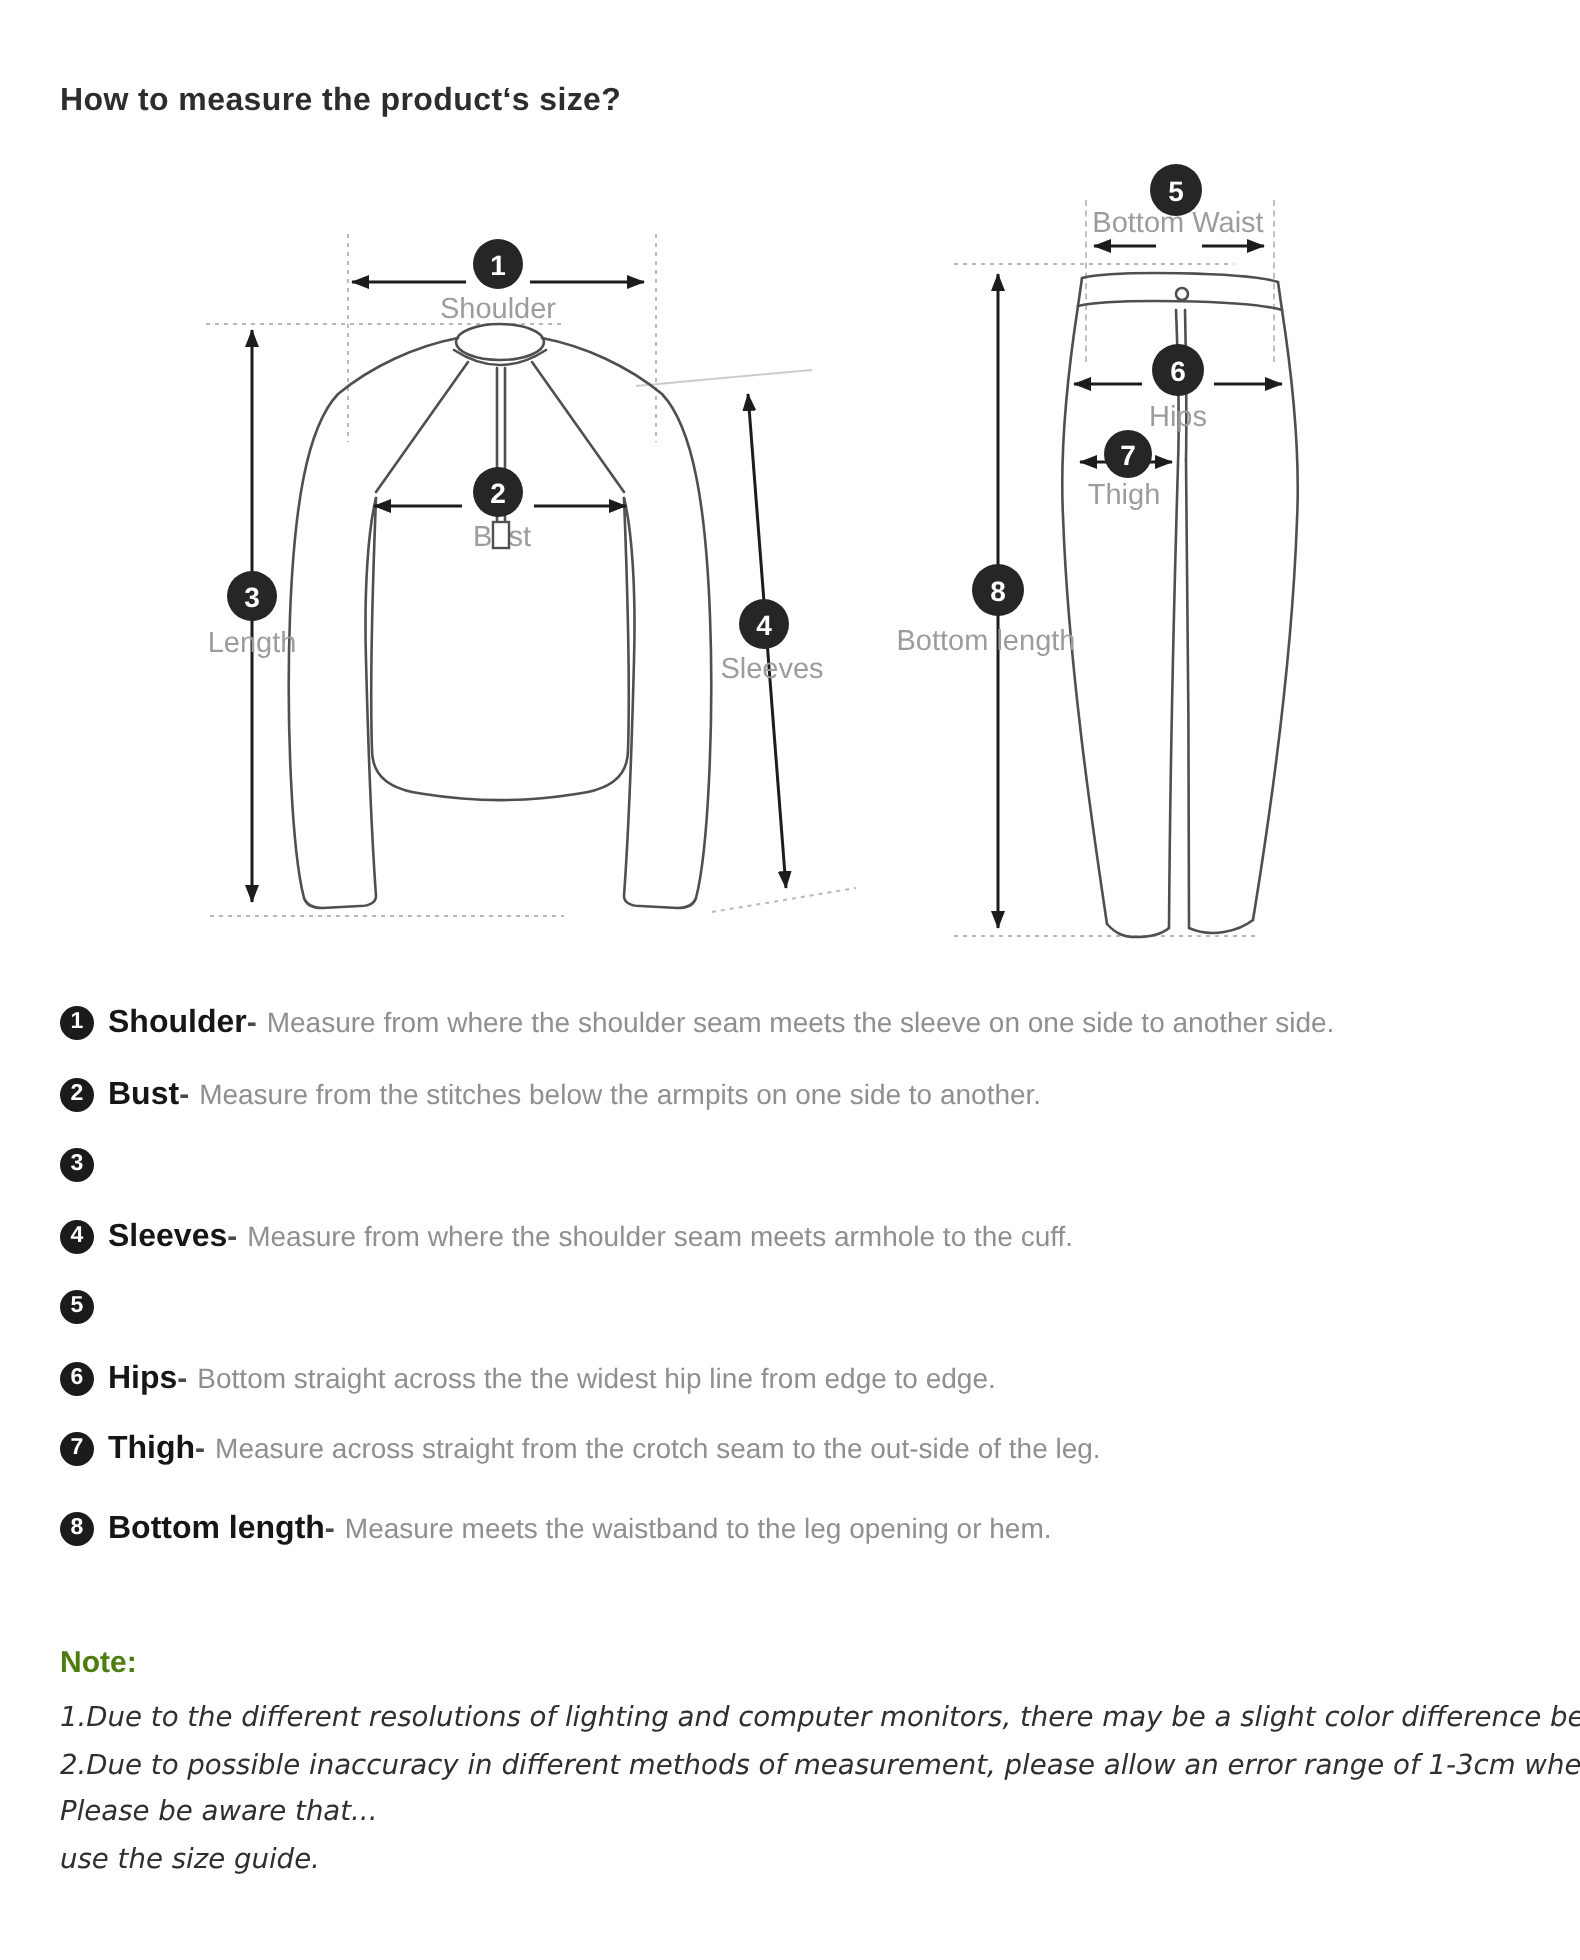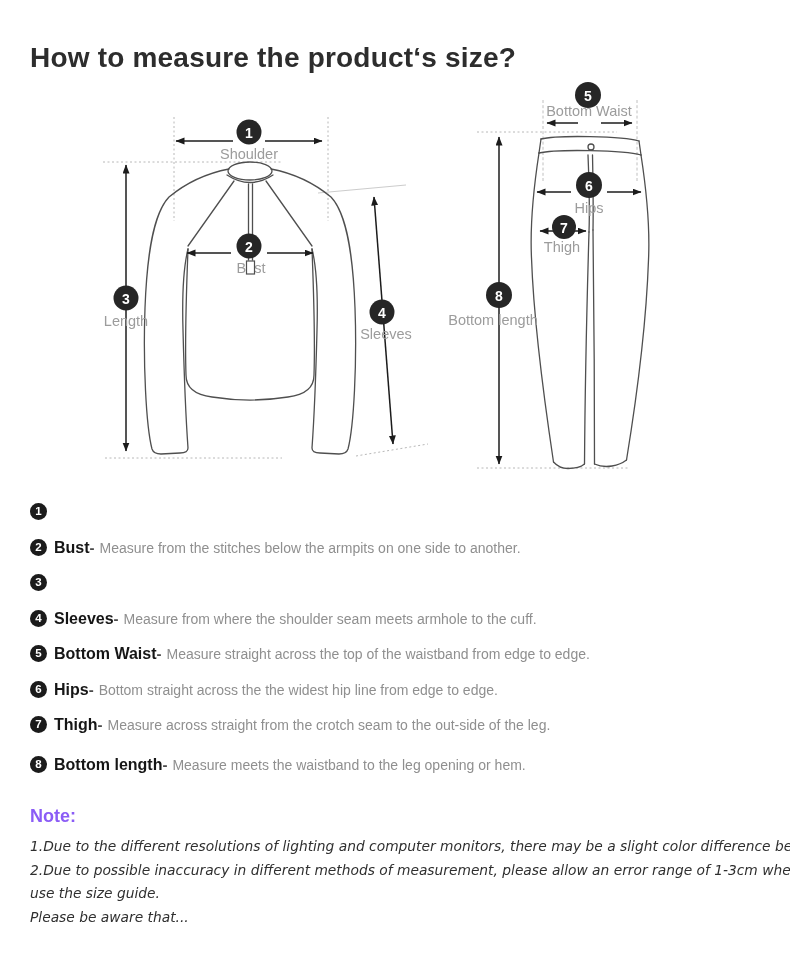--- a/index.html
+++ b/index.html
@@ -5,42 +5,42 @@
   html,body{margin:0;padding:0;background:#ffffff;}
   .page{
     position:relative;
     width:790px;height:980px;
     background:#ffffff;
     font-family:"Liberation Sans",sans-serif;
     overflow:hidden;
   }
   .page-title{
     position:absolute;left:30px;top:42px;margin:0;
-    font-size:28px;font-weight:bold;color:#2d2d2d;letter-spacing:.2px;
+    font-size:16px;font-weight:bold;color:#2d2d2d;letter-spacing:.2px;
   }
   .diagram-svg{position:absolute;left:0;top:0;}
 
   .measure-list{position:absolute;left:30px;top:501px;width:740px;}
   .measure-row{
     display:flex;align-items:flex-start;
     height:35.5px;line-height:21px;white-space:nowrap;
   }
   .num-badge{
     flex:0 0 auto;width:17px;height:17px;border-radius:50%;
     background:#1b1b1b;color:#ffffff;
     font-size:11.5px;font-weight:bold;line-height:17px;text-align:center;
     margin:2px 7px 0 0;
   }
   .term{font-size:16px;font-weight:bold;color:#161616;}
   .sep{font-size:15px;font-weight:bold;color:#4a4a4a;margin-right:5px;}
   .desc{font-size:14px;color:#8f8f8f;}
 
   .note-block{position:absolute;left:30px;top:806px;width:745px;}
   .note-heading{
-    margin:0 0 8px 0;font-size:18px;font-weight:bold;color:#8b5cf6;
+    margin:17px 0 8px 0;font-size:15px;font-weight:bold;color:#4d7c0f;
   }
   .note-line{
     font-family:"DejaVu Sans",sans-serif;
     font-style:italic;font-size:13.8px;color:#2f2f2f;
     line-height:23.5px;white-space:nowrap;
   }
 
   
   .garment{fill:none;stroke:#4f4f4f;stroke-width:1.3;stroke-linecap:round;stroke-linejoin:round;}
   .guide-dot{fill:none;stroke:#b8b8b8;stroke-width:1;stroke-dasharray:2 2.5;}
@@ -192,51 +192,51 @@
       <path class="m-arrow" d="M499,137 V464" marker-start="url(#ahs)" marker-end="url(#ah)"></path>
       <circle class="badge-circle" cx="499" cy="295" r="13"></circle>
       <text class="badge-num" x="499" y="300.5">8</text>
       <text class="m-label" x="493" y="325">Bottom length</text>
     </g>
   </svg>
 
   <div class="measure-list">
     <div class="measure-row">
       <span class="num-badge">1</span>
+      <span><span class="term">Shoulder</span><span class="sep">-</span><span class="desc">Measure from where the shoulder seam meets the sleeve on one side to another side.</span></span>
     </div>
     <div class="measure-row">
       <span class="num-badge">2</span>
       <span><span class="term">Bust</span><span class="sep">-</span><span class="desc">Measure from the stitches below the armpits on one side to another.</span></span>
     </div>
     <div class="measure-row">
       <span class="num-badge">3</span>
     </div>
     <div class="measure-row">
       <span class="num-badge">4</span>
       <span><span class="term">Sleeves</span><span class="sep">-</span><span class="desc">Measure from where the shoulder seam meets armhole to the cuff.</span></span>
     </div>
     <div class="measure-row">
       <span class="num-badge">5</span>
-      <span><span class="term">Bottom Waist</span><span class="sep">-</span><span class="desc">Measure straight across the top of the waistband from edge to edge.</span></span>
     </div>
     <div class="measure-row">
       <span class="num-badge">6</span>
       <span><span class="term">Hips</span><span class="sep">-</span><span class="desc">Bottom straight across the the widest hip line from edge to edge.</span></span>
     </div>
     <div class="measure-row">
       <span class="num-badge">7</span>
       <span><span class="term">Thigh</span><span class="sep">-</span><span class="desc">Measure across straight from the crotch seam to the out-side of the leg.</span></span>
     </div>
     <div class="measure-row" style="margin-top:4px;">
       <span class="num-badge">8</span>
       <span><span class="term">Bottom length</span><span class="sep">-</span><span class="desc">Measure meets the waistband to the leg opening or hem.</span></span>
     </div>
   </div>
 
   <div class="note-block">
     <h2 class="note-heading">Note:</h2>
     <div class="note-line">1.Due to the different resolutions of lighting and computer monitors, there may be a slight color difference be-</div>
     <div class="note-line">2.Due to possible inaccuracy in different methods of measurement, please allow an error range of 1-3cm when</div>
+    <div class="note-line">Please be aware that...</div>
     <div class="note-line">use the size guide.</div>
-    <div class="note-line">Please be aware that...</div>
   </div>
 
 </div>
 
 </body></html>

